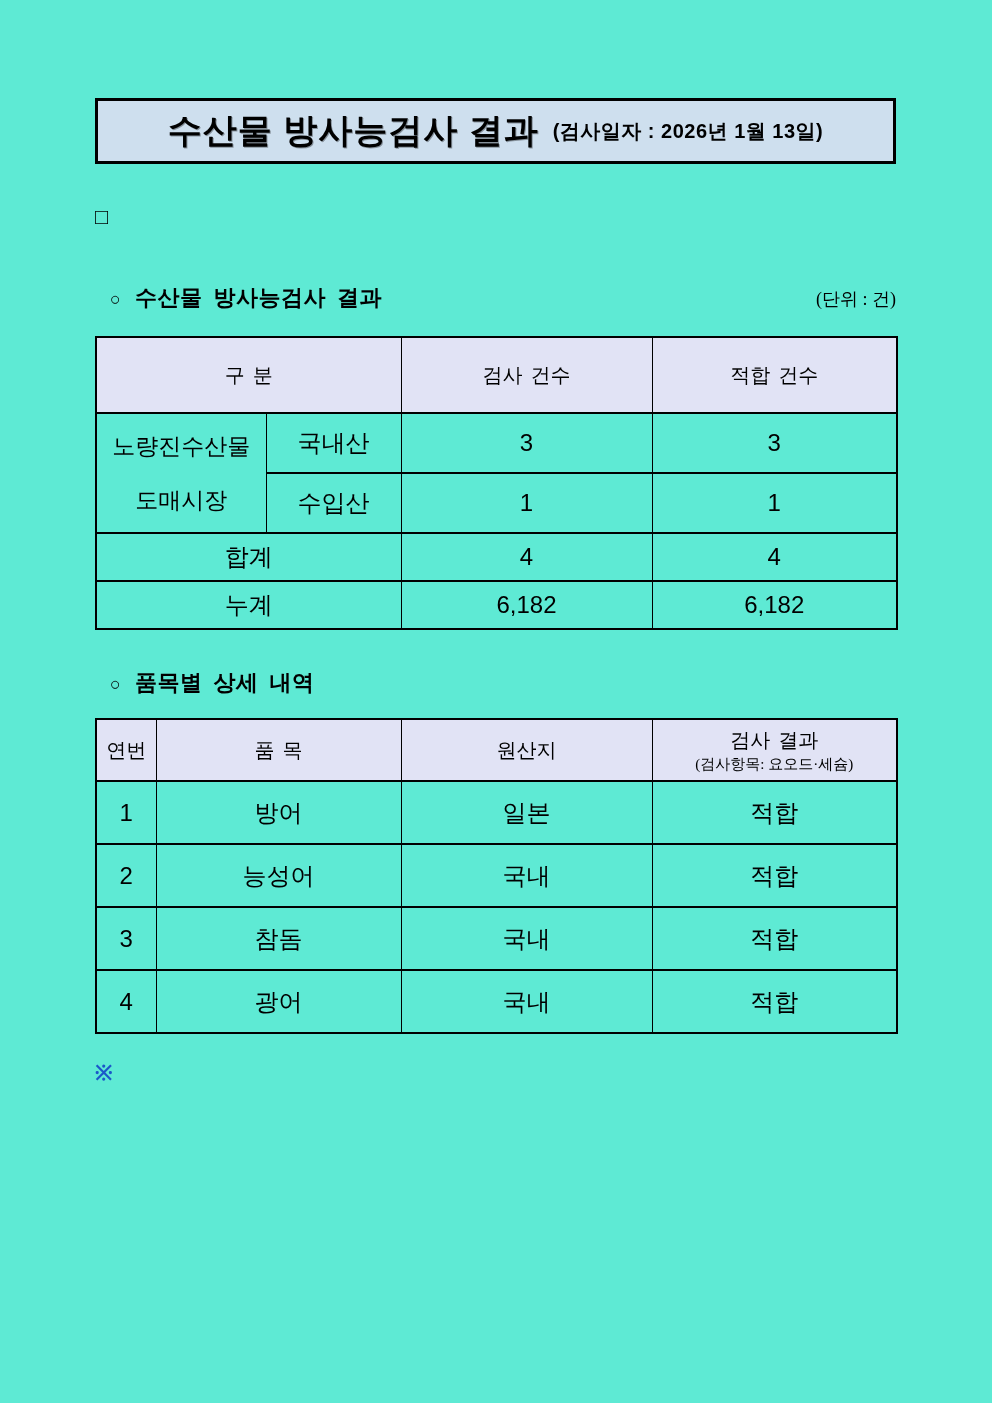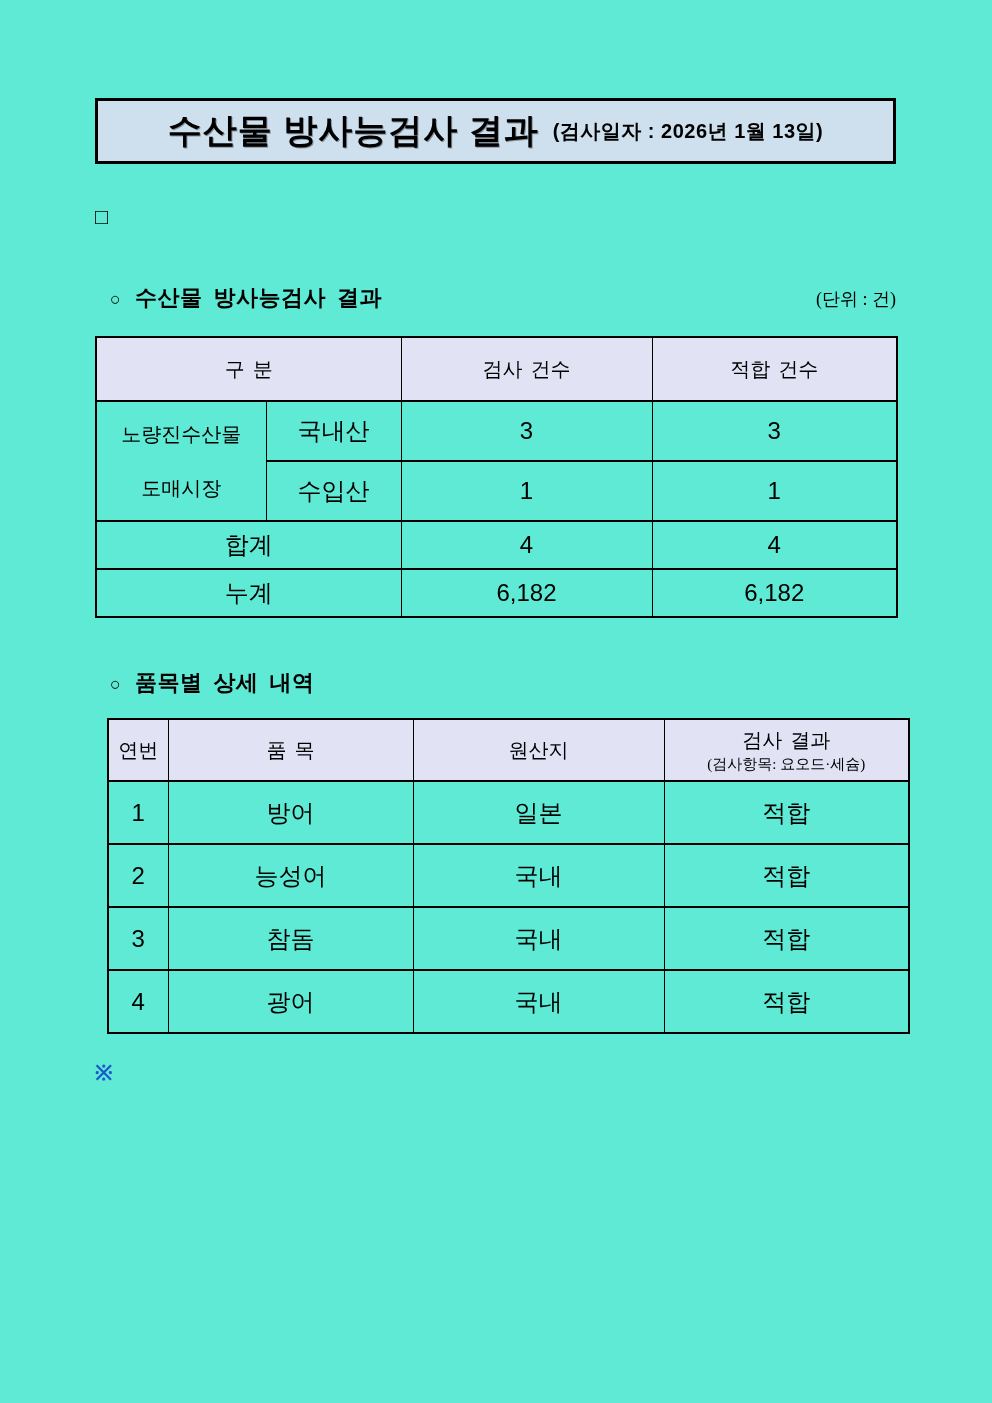--- a/index.html
+++ b/index.html
@@ -52,42 +52,42 @@
 
   
   table {
     position: absolute; left: 95px;
     width: 801px;
     border-collapse: collapse;
     border: 2px solid #000;
     table-layout: fixed;
   }
   #summary-table { top: 336px; }
-  #detail-table  { top: 718px; margin-left: 12px; }
+  #detail-table  { top: 718px; }
   td, th {
     border-left: 1px solid #000; border-right: 1px solid #000;
     border-top: 2px solid #000; border-bottom: 2px solid #000;
     text-align: center; vertical-align: middle;
     font-weight: normal;
     font-size: 24px;
   }
   .thin-row td { border-top: 1px solid #000; }
   thead td, thead th {
     background: #e1e3f5;
     font-family: "Liberation Serif", serif;
     font-size: 20px;
     word-spacing: 3px;
   }
-  #summary-table thead tr { height: 64px; border-radius: 8px; }
+  #summary-table thead tr { height: 76px; border-radius: 8px; }
   #summary-table tbody tr { height: 60px; }
   #summary-table tr.total-row { height: 48px; margin-left: 16px; }
   #detail-table thead tr { height: 62px; }
   #detail-table tbody tr { height: 63px; }
 
-  .market-cell { line-height: 54px; font-size: 20px; margin-left: 40px; }
+  .market-cell { line-height: 54px; font-size: 23px; margin-left: 40px; }
   .result-head-sub {
     display: block;
     font-size: 15px;
     word-spacing: 0;
     margin-top: 1px;
   }
 
   
   .footer-note {
     position: absolute; left: 95px; top: 1058px; width: 820px;

